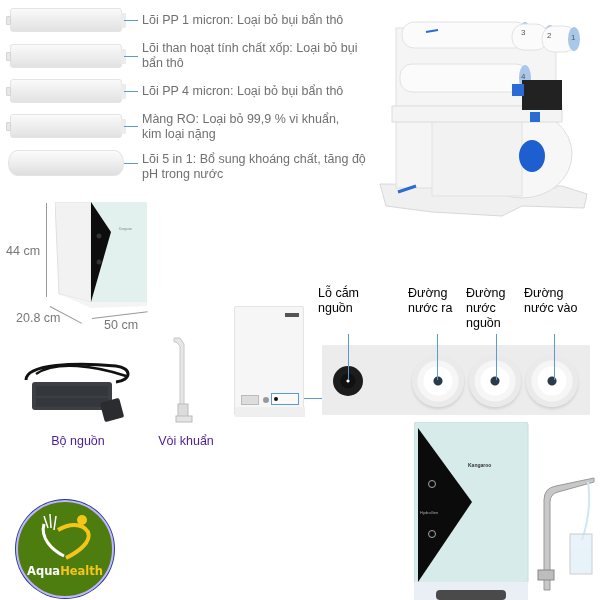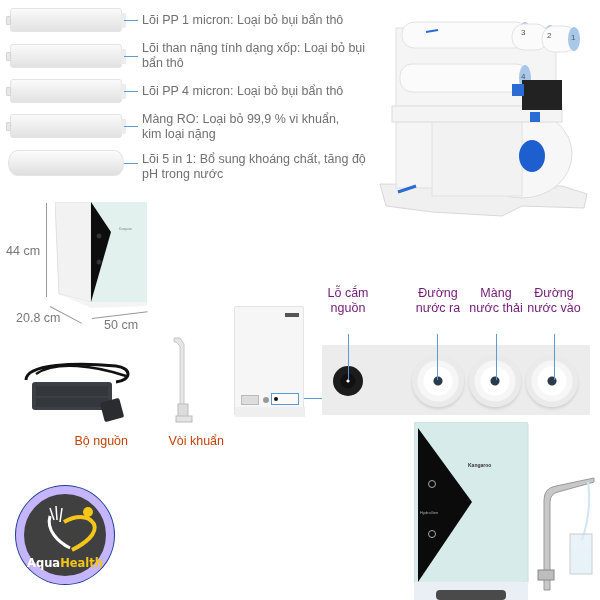--- a/index.html
+++ b/index.html
@@ -12,49 +12,49 @@
     .filter .cap-l { position: absolute; left: -5px; top: 7px; width: 5px; height: 9px; background: #e8e8e8; border: 1px solid #d4d4d4; border-radius: 1px; }
     .filter .cap-r { position: absolute; right: -5px; top: 4px; width: 5px; height: 15px; background: #ececec; border-radius: 1px; }
     .filter.mineral { border-radius: 10px / 12px; height: 26px; background: linear-gradient(180deg,#fbfbfb 0%,#f1f1f1 40%,#dedede 100%); }
     .callout-h { position: absolute; height: 1px; background: #5b9bd5; width: 14px; }
     .callout-v { position: absolute; width: 1px; background: #5b9bd5; }
     .filter-label { position: absolute; left: 142px; font-size: 12.5px; line-height: 15px; color: #707070; width: 230px; }
 
     .dim { position: absolute; font-size: 12.5px; color: #777; text-align: center; }
     .arrow-line { position: absolute; background: #999; }
 
-    .caption { position: absolute; font-size: 12.5px; color: #c2410c; text-align: right; }
-    .port-label { position: absolute; font-size: 12.5px; line-height: 15px; color: #701a75; text-align: center; width: 60px; }
+    .caption { position: absolute; font-size: 12.5px; color: #4c1d95; text-align: center; }
+    .port-label { position: absolute; font-size: 12.5px; line-height: 15px; color: #000000; width: 60px; }
 
     .panel { position: absolute; left: 322px; top: 345px; width: 268px; height: 70px; background: #ececec; }
     .port { position: absolute; width: 52px; height: 52px; border-radius: 50%; background: radial-gradient(circle at 50% 50%, #2a3a4a 0 4px, #ffffff 5px 14px, #f6f6f6 15px 20px, #eaeaea 21px 26px); box-shadow: 0 2px 3px rgba(0,0,0,0.12); }
     .power-jack { position: absolute; width: 30px; height: 30px; border-radius: 50%; background: radial-gradient(circle at 50% 50%, #fff 0 1px, #111 2px 7px, #1c1c1c 8px 15px); }
 
-    .logo { position: absolute; left: 16px; top: 486px; width: 98px; height: 98px; border-radius: 50%; background: #404040; border: 8px solid #c4b5fd; box-shadow: 0 0 0 1px #1d3d8f; }
+    .logo { position: absolute; left: 16px; top: 500px; width: 98px; height: 98px; border-radius: 50%; background: #4d7c0f; border: 2px solid #c4b5fd; box-shadow: 0 0 0 1px #1d3d8f; }
     .logo-text { position: absolute; left: 0; right: 0; top: 62px; text-align: center; font-size: 11.5px; font-weight: bold; font-family: "DejaVu Sans", sans-serif; }
     .logo-text .a { color: #ffffff; }
     .logo-text .h { color: #f5c518; }
   </style>
 </head>
 <body>
 
 <div>
   <div class="filter" style="top:8px">
       <span class="cap-l"></span>
       <span class="cap-r"></span>
     </div>
   <div class="callout-h" style="left:124px;top:20px"></div>
   <div class="filter-label" style="top:13px">Lõi PP 1 micron: Loại bỏ bụi bẩn thô</div>
 
   <div class="filter" style="top:44px">
       <span class="cap-l"></span>
       <span class="cap-r"></span>
     </div>
   <div class="callout-h" style="left:124px;top:56px"></div>
-  <div class="filter-label" style="top:41px;width:225px">Lõi than nặng tính dạng xốp: Loại bỏ bụi bẩn thô</div>
+  <div class="filter-label" style="top:41px;width:225px">Lõi than hoạt tính chất xốp: Loại bỏ bụi bẩn thô</div>
 
   <div class="filter" style="top:79px">
       <span class="cap-l"></span>
       <span class="cap-r"></span>
     </div>
   <div class="callout-h" style="left:124px;top:91px"></div>
   <div class="filter-label" style="top:84px">Lõi PP 4 micron: Loại bỏ bụi bẩn thô</div>
 
   <div class="filter" style="top:114px">
       <span class="cap-l"></span>
@@ -152,21 +152,21 @@
   <div class="abs" style="left:28px;top:90px;width:6px;height:6px;border-radius:50%;background:#999"></div>
   <div class="abs" style="left:36px;top:86px;width:28px;height:12px;border:1.5px solid #5b9bd5;background:#fafafa">
     <div class="abs" style="left:2px;top:3px;width:4px;height:4px;border-radius:50%;background:#111"></div>
   </div>
   <div class="abs" style="left:0;top:100px;width:70px;height:10px;background:#efefef"></div>
 </div>
 <div class="callout-h" style="left:304px;top:398px;width:18px"></div>
 
 <div class="port-label" style="left:318px;top:286px;width:60px">Lỗ cắm nguồn</div>
 <div class="port-label" style="left:408px;top:286px">Đường nước ra</div>
-<div class="port-label" style="left:466px;top:286px">Màng nước thải</div>
+<div class="port-label" style="left:466px;top:286px">Đường nước nguồn</div>
 <div class="port-label" style="left:524px;top:286px">Đường nước vào</div>
 
 <div class="panel">
   <div class="power-jack" style="left:11px;top:21px"></div>
   <div class="port" style="left:90px;top:10px"></div>
   <div class="port" style="left:147px;top:10px"></div>
   <div class="port" style="left:204px;top:10px"></div>
 </div>
 <div class="callout-v" style="left:348px;top:334px;height:46px"></div>
 <div class="callout-v" style="left:437px;top:334px;height:46px"></div>

